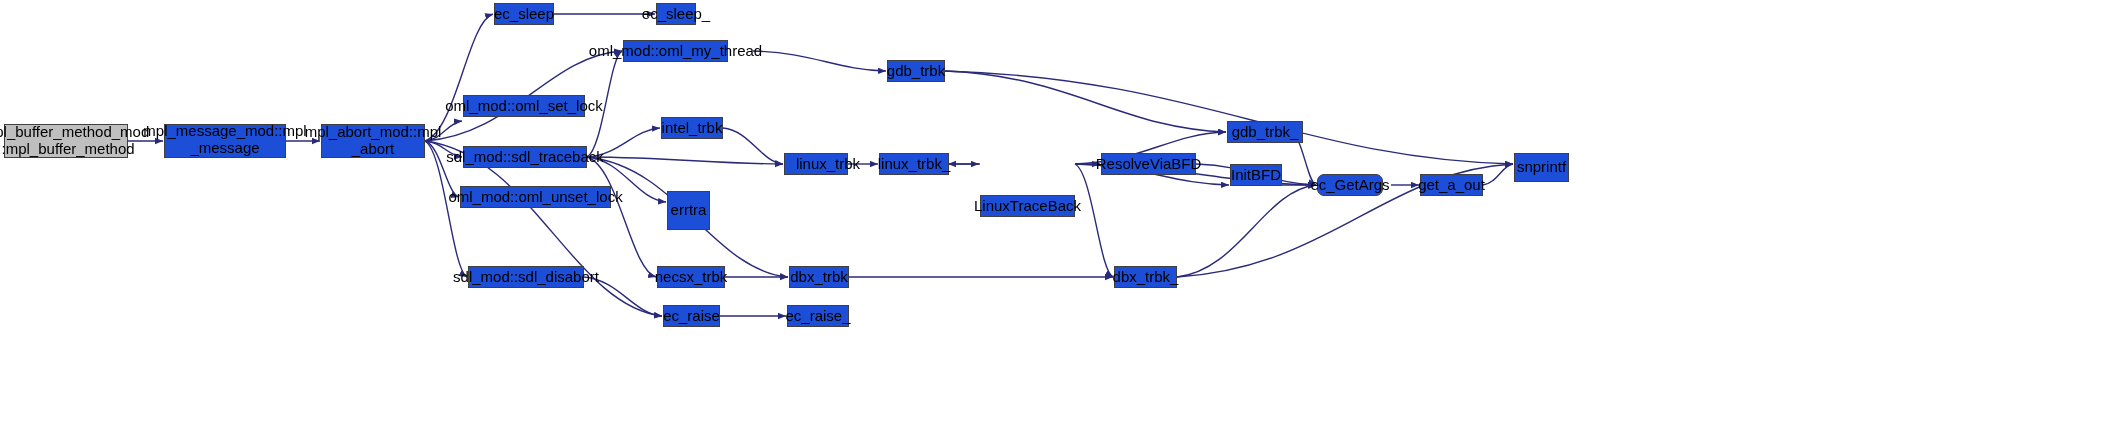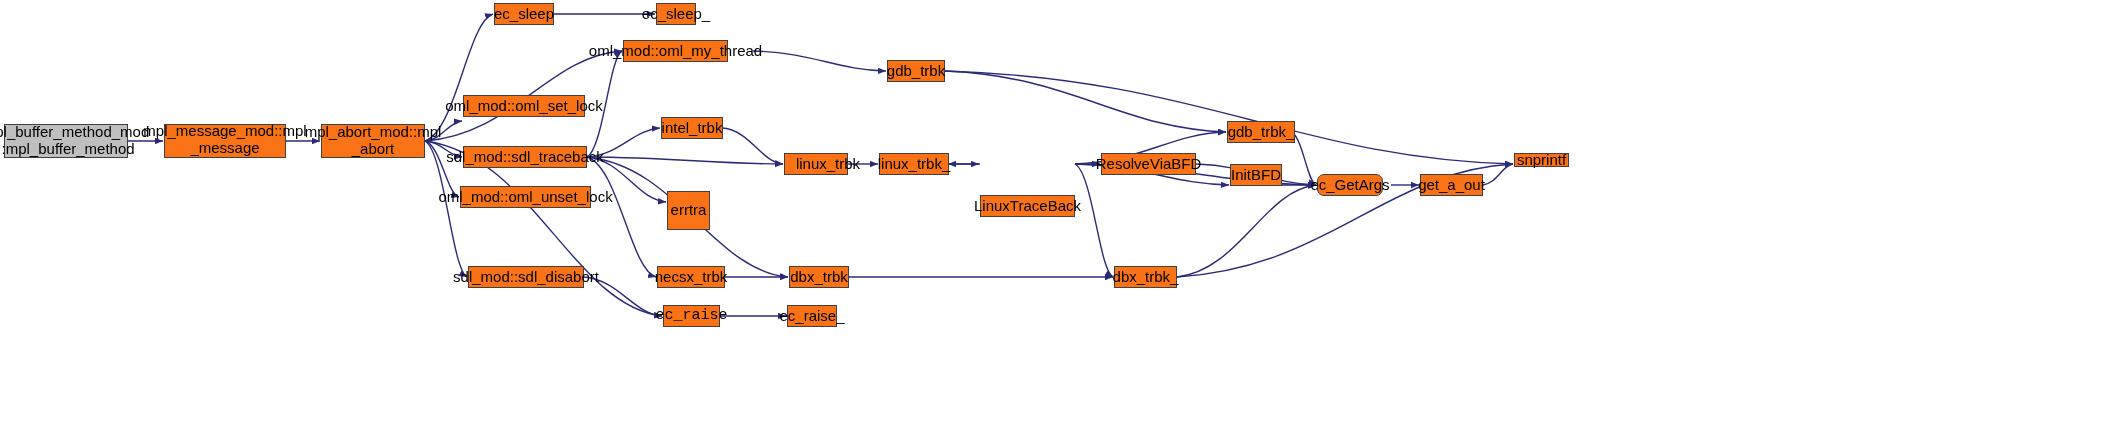--- a/index.html
+++ b/index.html
@@ -20,21 +20,21 @@
     left: 0;
     top: 0;
     width: 2112px;
     height: 443px;
     pointer-events: none;
   }
   .node {
     position: absolute;
     box-sizing: border-box;
     border: 1px solid #404040;
-    background: #f97316;
+    background: #1d4ed8;
     color: #000000;
     display: flex;
     align-items: center;
     justify-content: center;
     text-align: center;
     font-size: 15px;
     line-height: 1.12;
     white-space: pre;
     letter-spacing: 0px;
     z-index: 2;
@@ -104,33 +104,33 @@
 ::mpl_buffer_method</span></div>
       <div class="node" style="left: 164px; top: 124px; width: 122px; height: 34px; align-items: flex-end;"><span>mpl_message_mod::mpl
 _message</span></div>
       <div class="node" style="left: 321px; top: 124px; width: 104px; height: 34px;"><span>mpl_abort_mod::mpl
 _abort</span></div>
       <div class="node" style="left: 494px; top: 3px; width: 60px; height: 22px;"><span>ec_sleep</span></div>
       <div class="node" style="left: 656px; top: 3px; width: 40px; height: 22px;"><span>ec_sleep_</span></div>
       <div class="node" style="left: 623px; top: 40px; width: 105px; height: 22px;"><span>oml_mod::oml_my_thread</span></div>
       <div class="node" style="left: 463px; top: 95px; width: 122px; height: 22px;"><span>oml_mod::oml_set_lock</span></div>
       <div class="node" style="left: 463px; top: 146px; width: 124px; height: 22px;"><span>sdl_mod::sdl_traceback</span></div>
-      <div class="node" style="left: 460px; top: 186px; width: 131px; height: 22px;"><span>oml_mod::oml_unset_lock</span></div>
+      <div class="node" style="left: 460px; top: 186px; width: 151px; height: 22px;"><span>oml_mod::oml_unset_lock</span></div>
       <div class="node" style="left: 468px; top: 266px; width: 116px; height: 22px;"><span>sdl_mod::sdl_disabort</span></div>
       <div class="node" style="left: 661px; top: 117px; width: 62px; height: 22px;"><span>intel_trbk</span></div>
       <div class="node" style="left: 667px; top: 191px; width: 43px; height: 39px;"><span>errtra</span></div>
       <div class="node" style="left: 657px; top: 266px; width: 68px; height: 22px;"><span>necsx_trbk</span></div>
-      <div class="node" style="left: 663px; top: 305px; width: 57px; height: 22px; font-family: Liberation Mono, monospace;"><span>ec_raise</span></div>
-      <div class="node" style="left: 787px; top: 305px; width: 50px; height: 22px;"><span>ec_raise_</span></div>
+      <div class="node" style="left: 663px; top: 305px; width: 57px; height: 22px;"><span>ec_raise</span></div>
+      <div class="node" style="left: 787px; top: 305px; width: 62px; height: 22px;"><span>ec_raise_</span></div>
       <div class="node" style="left: 784px; top: 153px; width: 64px; height: 22px; padding-left: 24px;"><span>linux_trbk</span></div>
       <div class="node" style="left: 789px; top: 266px; width: 60px; height: 22px;"><span>dbx_trbk</span></div>
       <div class="node" style="left: 887px; top: 60px; width: 58px; height: 22px;"><span>gdb_trbk</span></div>
       <div class="node" style="left: 879px; top: 153px; width: 70px; height: 22px;"><span>linux_trbk_</span></div>
       <div class="node" style="left: 980px; top: 153px; width: 95px; height: 22px; margin-top: 42px;"><span>LinuxTraceBack</span></div>
       <div class="node" style="left: 1101px; top: 153px; width: 95px; height: 22px;"><span>ResolveViaBFD</span></div>
-      <div class="node" style="left: 1227px; top: 121px; width: 68px; height: 22px;"><span>gdb_trbk_</span></div>
+      <div class="node" style="left: 1227px; top: 121px; width: 76px; height: 22px;"><span>gdb_trbk_</span></div>
       <div class="node" style="left: 1230px; top: 164px; width: 52px; height: 22px; justify-content: center;"><span>InitBFD</span></div>
       <div class="node" style="left: 1317px; top: 174px; width: 66px; height: 22px; border-radius: 7px;"><span>ec_GetArgs</span></div>
       <div class="node" style="left: 1420px; top: 174px; width: 63px; height: 22px;"><span>get_a_out</span></div>
-      <div class="node" style="left: 1514px; top: 153px; width: 55px; height: 14px;"><span>snprintf</span></div>
+      <div class="node" style="left: 1514px; top: 153px; width: 55px; height: 29px;"><span>snprintf</span></div>
       <div class="node" style="left: 1114px; top: 266px; width: 63px; height: 22px;"><span>dbx_trbk_</span></div>
     </div>
 </div>
 
 </body></html>

